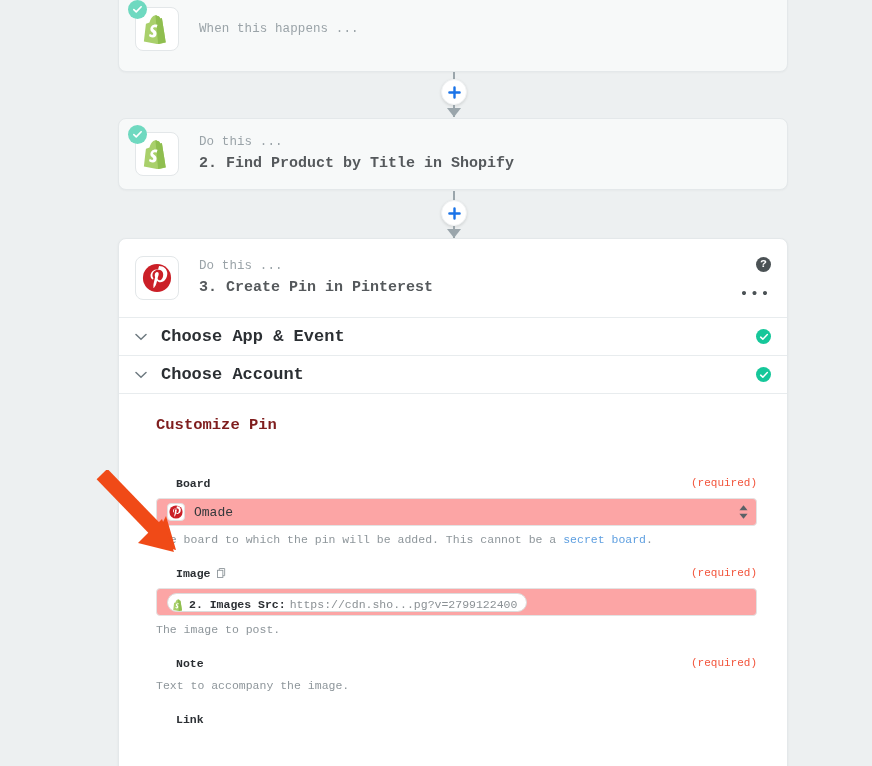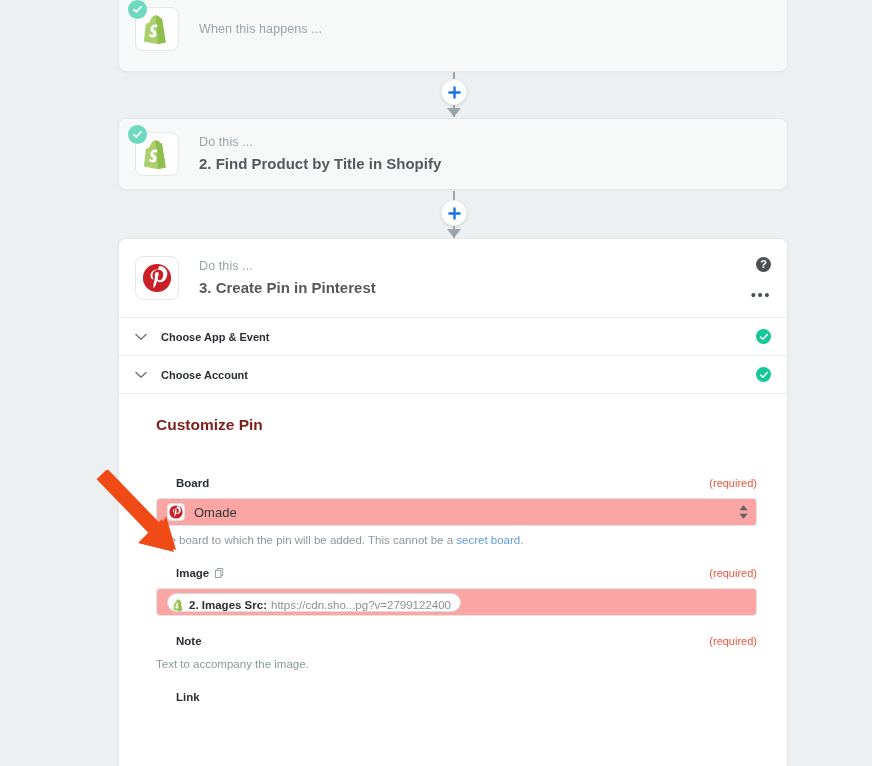--- a/index.html
+++ b/index.html
@@ -2,21 +2,21 @@
 <html><head>
 <meta charset="utf-8">
 <style>
   * { box-sizing: border-box; margin: 0; padding: 0; }
   html, body {
     width: 872px; height: 766px;
     background: #edf0f1;
     font-family: "Liberation Sans", sans-serif;
     overflow: hidden;
   }
-  .page { position: relative; width: 872px; height: 766px; }
+  .page { position: relative; width: 872px; height: 766px; font-family: Liberation Mono, monospace; }
 
   
   .step-card {
     position: absolute;
     left: 118px; width: 670px;
     background: #f7f9f9;
     border: 1px solid #e4e8ea;
     border-radius: 8px;
     display: flex; align-items: center;
     box-shadow: 0 1px 2px rgba(0,0,0,0.03);
@@ -88,21 +88,21 @@
     display: block; margin-left: auto;
   }
   .dots { margin-top: 19px; color: #4b5255; font-size: 15px; letter-spacing: 1.5px; line-height: 8px; }
 
   .section-row {
     height: 38px; border-top: 1px solid #e8ecee;
     display: flex; align-items: center; padding: 0 16px;
     position: relative;
   }
   .chev { margin-right: 14px; display: flex; }
-  .section-label { font-size: 11px; font-weight: bold; color: #2b2f33; }
+  .section-label { font-size: 17px; font-weight: bold; color: #2b2f33; }
   .ok-check {
     position: absolute; right: 16px;
     width: 15px; height: 15px; border-radius: 50%;
     background: #16c79a; display:flex; align-items:center; justify-content:center;
   }
 
   
   .form-wrap { border-top: 1px solid #e8ecee; padding: 22px 30px 0 37px; }
   .form-title { font-size: 15.5px; font-weight: bold; color: #7f1d1d; margin-bottom: 40px; }
   .field { margin-bottom: 6px; position: relative; }
@@ -298,20 +298,21 @@
               <svg width="11" height="12" viewBox="0 0 36 40">
                 <path d="M24.5 5.6c-.2-.1-.5-.1-.7 0l-1.6.5c-.5-1.7-1.5-3.4-3.4-3.4h-.2c-.6-.8-1.4-1.2-2.1-1.2-5.2 0-7.7 6.6-8.5 9.9l-3.6 1.1c-1.1.3-1.2.4-1.3 1.5L.5 36.7l19 3.6 10.3-2.2S24.7 5.8 24.5 5.6z" fill="#a9d06b"></path>
                 <path d="M23.8 5.6l-1.6.5c-.5-1.7-1.5-3.4-3.4-3.4h-.2c-.6-.8-1.4-1.2-2.1-1.2-.2 0-.4 0-.6.1L19.5 40l10.3-2.2S24.7 5.8 24.5 5.6c-.2-.1-.5-.1-.7 0z" fill="#8fbe4f"></path>
                 <path d="M18.7 14.6l-1.3 3.8s-1.1-.6-2.5-.6c-2 0-2.1 1.3-2.1 1.6 0 1.7 4.6 2.4 4.6 6.6 0 3.3-2.1 5.4-4.9 5.4-3.4 0-5.1-2.1-5.1-2.1l.9-3s1.8 1.5 3.3 1.5c1 0 1.4-.8 1.4-1.3 0-2.3-3.8-2.4-3.8-6.2 0-3.2 2.3-6.3 6.9-6.3 1.8 0 2.6.5 2.6.5z" fill="#fff"></path>
               </svg>
             </span>
             <span class="tok-label">2. Images Src:</span>
             <span class="tok-value">https://cdn.sho...pg?v=2799122400</span>
           </span>
         </div>
+        <div class="help-text">The image to post.</div>
       </div>
 
       <div class="field" style="margin-top:16px;">
         <div class="field-head">
           <span class="field-label">Note</span>
           <span class="required">(required)</span>
         </div>
         <div class="help-text">Text to accompany the image.</div>
       </div>
 

